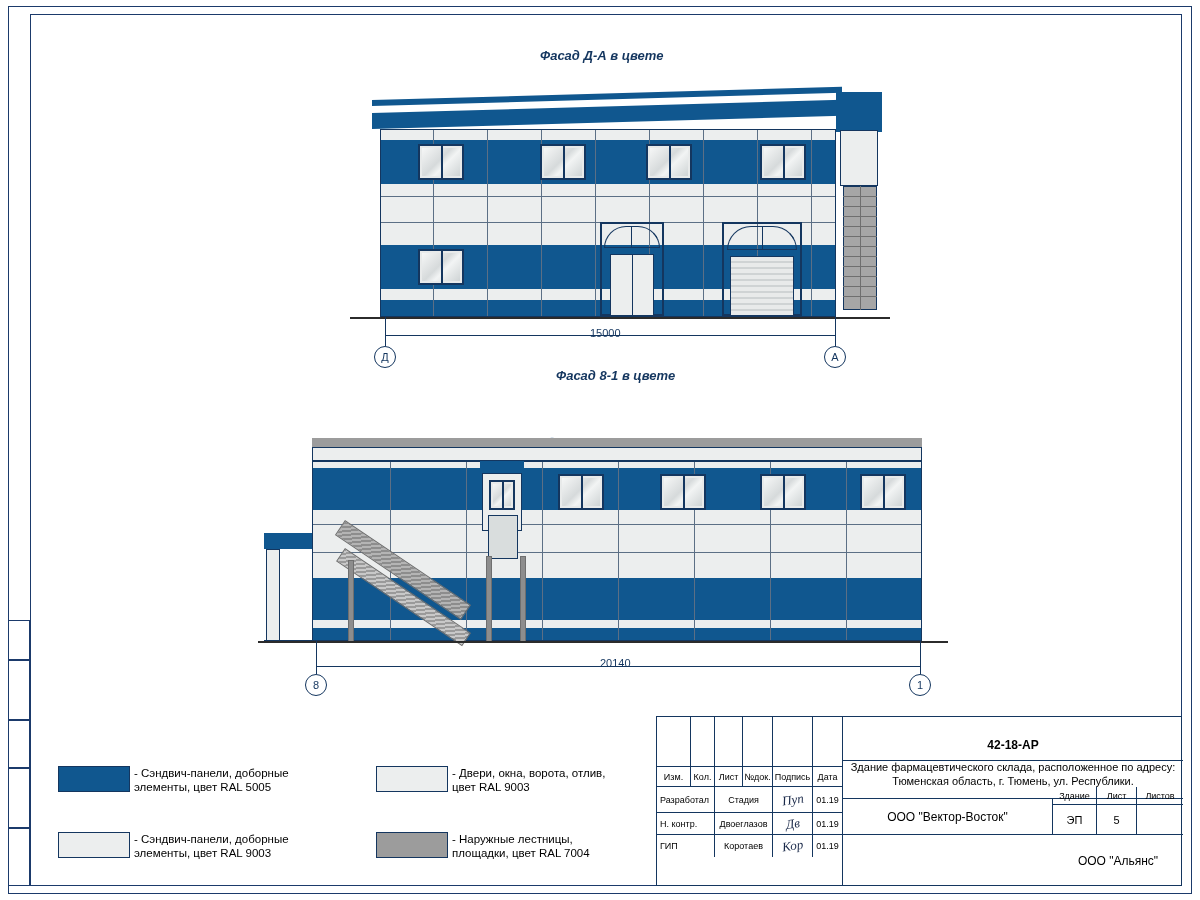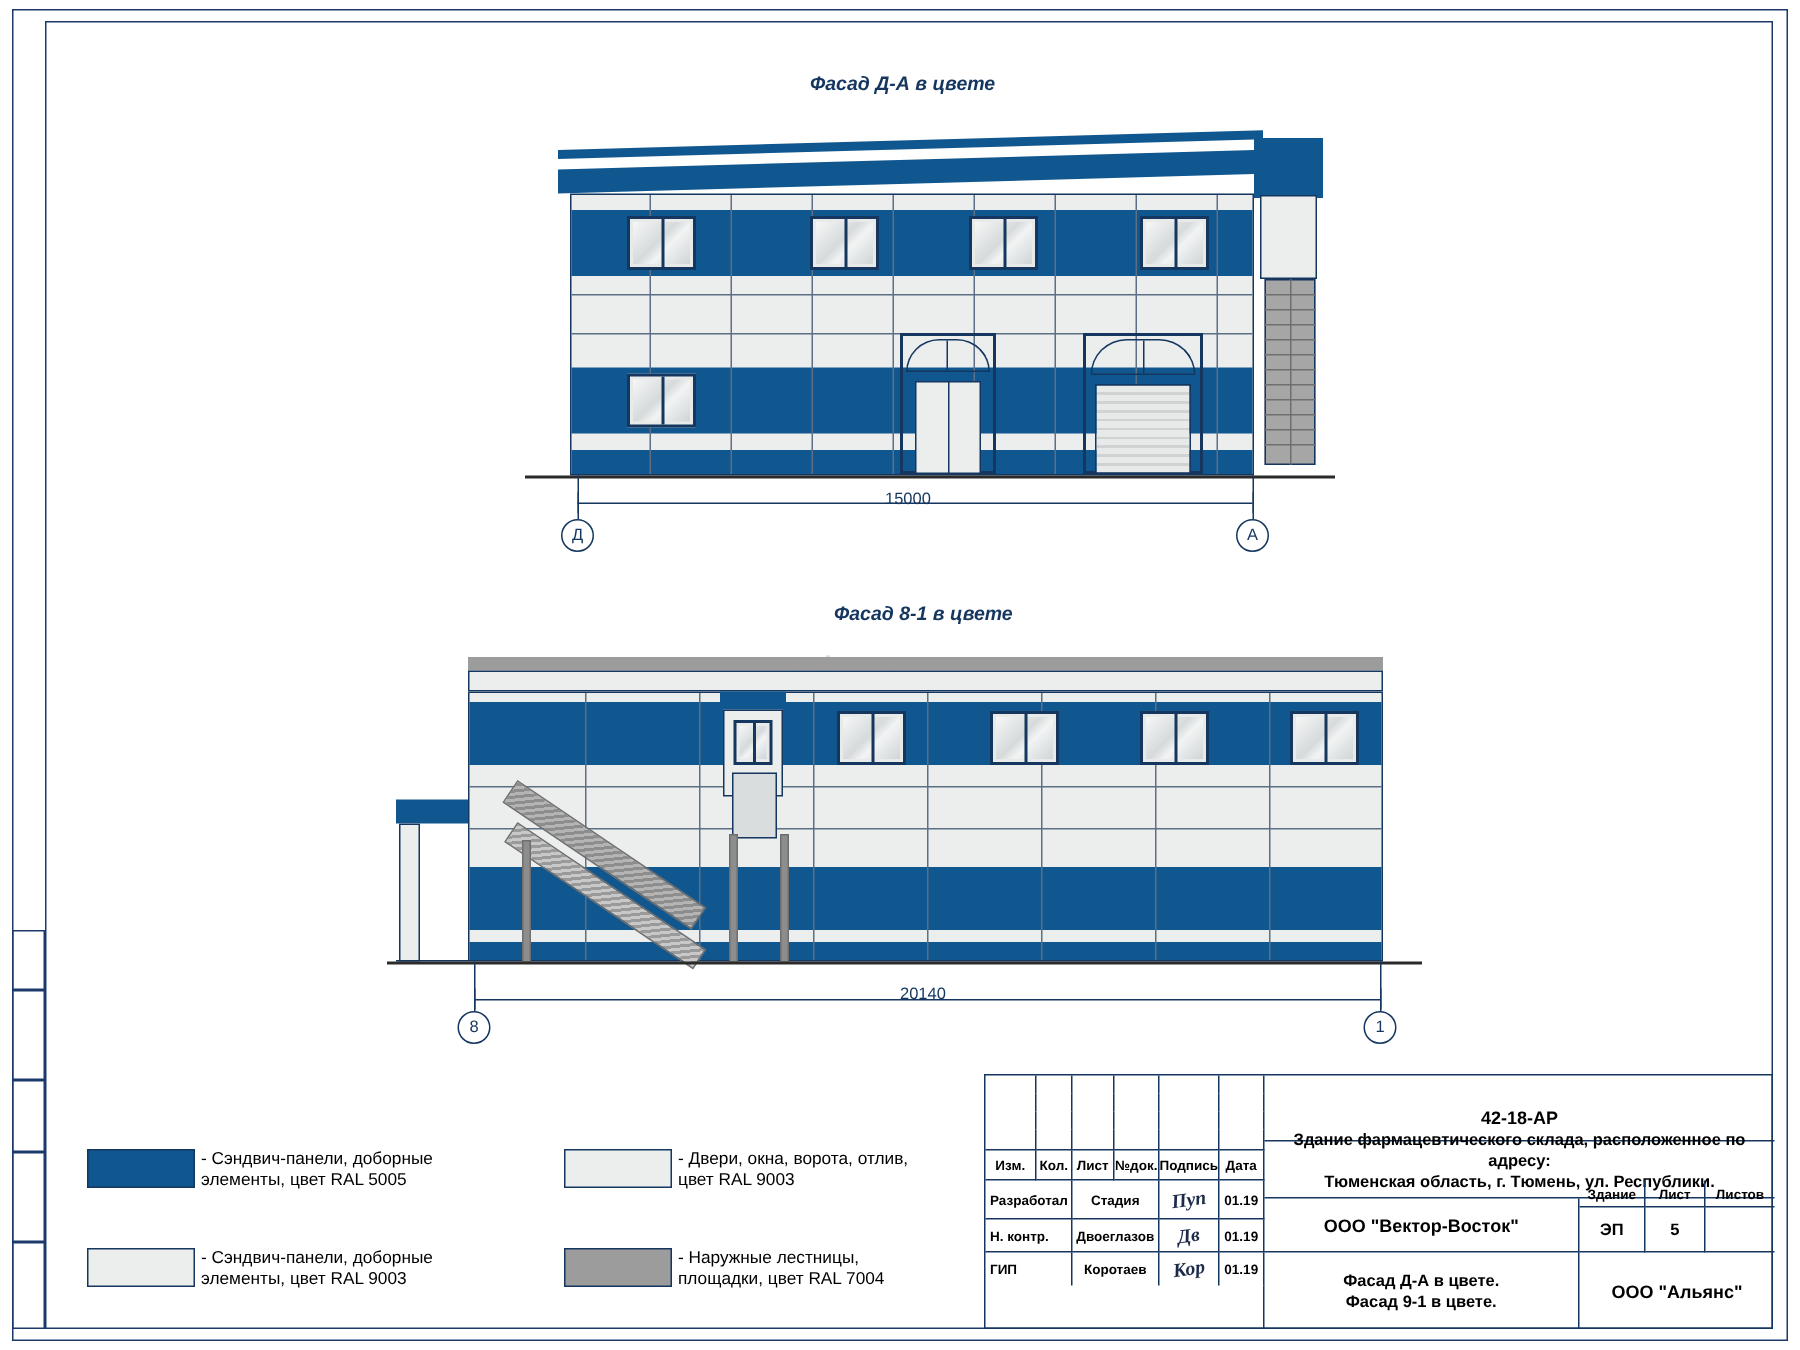--- a/index.html
+++ b/index.html
@@ -162,21 +162,20 @@
   .tb div { position: absolute; box-sizing: border-box; }
   .tb .cell {
     border-right: 1px solid #14365f;
     border-bottom: 1px solid #14365f;
     display: flex;
     align-items: center;
     justify-content: center;
     text-align: center;
     padding: 0 2px;
     overflow: hidden;
-    font-weight: bold;
   }
   .tb .nb-b { border-bottom: none; }
   .tb .b { font-weight: bold; }
   .tb .f11 { font-size: 11px; }
   .tb .f12 { font-size: 12px; }
   .tb .f9 { font-size: 9px; }
   .sig {
     font-family: "Liberation Serif", serif;
     font-style: italic;
     font-size: 13px;
@@ -272,21 +271,21 @@
     <div class="dim-tick" style="left:385px; top:328px; height:14px;"></div>
     <div class="dim-tick" style="left:835px; top:328px; height:14px;"></div>
     <div class="dim-text" style="left:590px; top:327px;">15000</div>
 
     <div class="axis-stem" style="left:385px; top:317px; height:29px;"></div>
     <div class="axis-stem" style="left:835px; top:317px; height:29px;"></div>
     <div class="axis-bubble" style="left:374px; top:346px;">Д</div>
     <div class="axis-bubble" style="left:824px; top:346px;">А</div>
   </div>
 
-  <div class="fig-title" style="left:556px; top:401px;">Фасад 8-1 в цвете</div>
+  <div class="fig-title" style="left:556px; top:368px;">Фасад 8-1 в цвете</div>
 
   <div class="watermark">
     <span class="mark-tri"></span><span>Альянс</span>
   </div>
 
   <div class="facade">
 
     <div class="panel-gray" style="left:312px; top:438px; width:610px; height:9px;"></div>
     <div class="panel-light outline" style="left:312px; top:447px; width:610px; height:14px;"></div>
 
@@ -435,19 +434,17 @@
     <div class="cell f12" style="left:186px; top:82px; width:210px; height:36px;">ООО "Вектор-Восток"</div>
 
     <div class="cell f9" style="left:396px; top:70px; width:44px; height:18px;">Здание</div>
     <div class="cell f9" style="left:440px; top:70px; width:40px; height:18px;">Лист</div>
     <div class="cell f9" style="left:480px; top:70px; width:46px; height:18px; border-right:none;">Листов</div>
 
     <div class="cell f11" style="left:396px; top:88px; width:44px; height:30px;">ЭП</div>
     <div class="cell f11" style="left:440px; top:88px; width:40px; height:30px;">5</div>
     <div class="cell f11" style="left:480px; top:88px; width:46px; height:30px; border-right:none;"></div>
 
-    <div class="cell f11 nb-b" style="left:186px; top:118px; width:210px; height:51px; white-space:pre-line; line-height:14px;">Фасад Д-А в цвете.
-Фасад 9-1 в цвете.</div>
 
     <div class="cell f12 nb-b" style="left:396px; top:118px; width:130px; height:51px; border-right:none;">ООО "Альянс"</div>
   </div>
 
 </div>
 
 </body></html>

